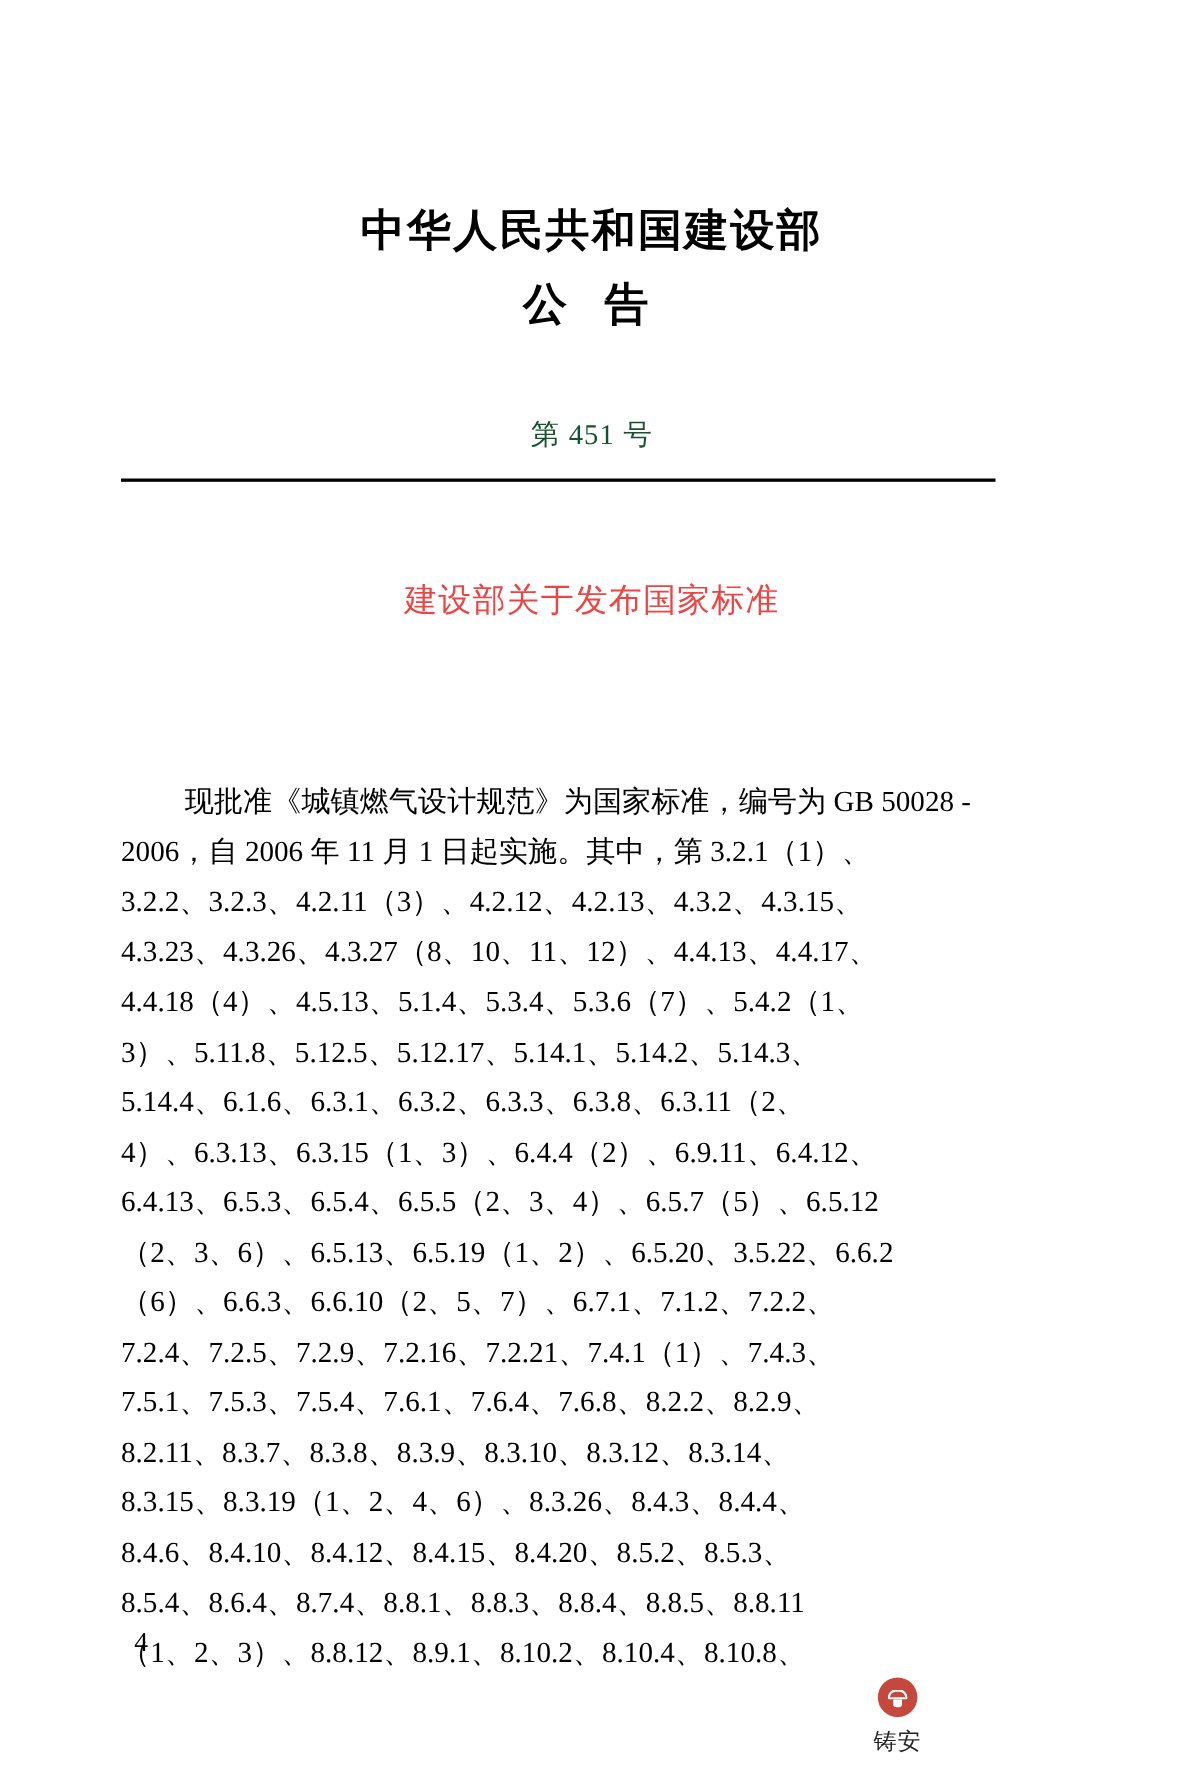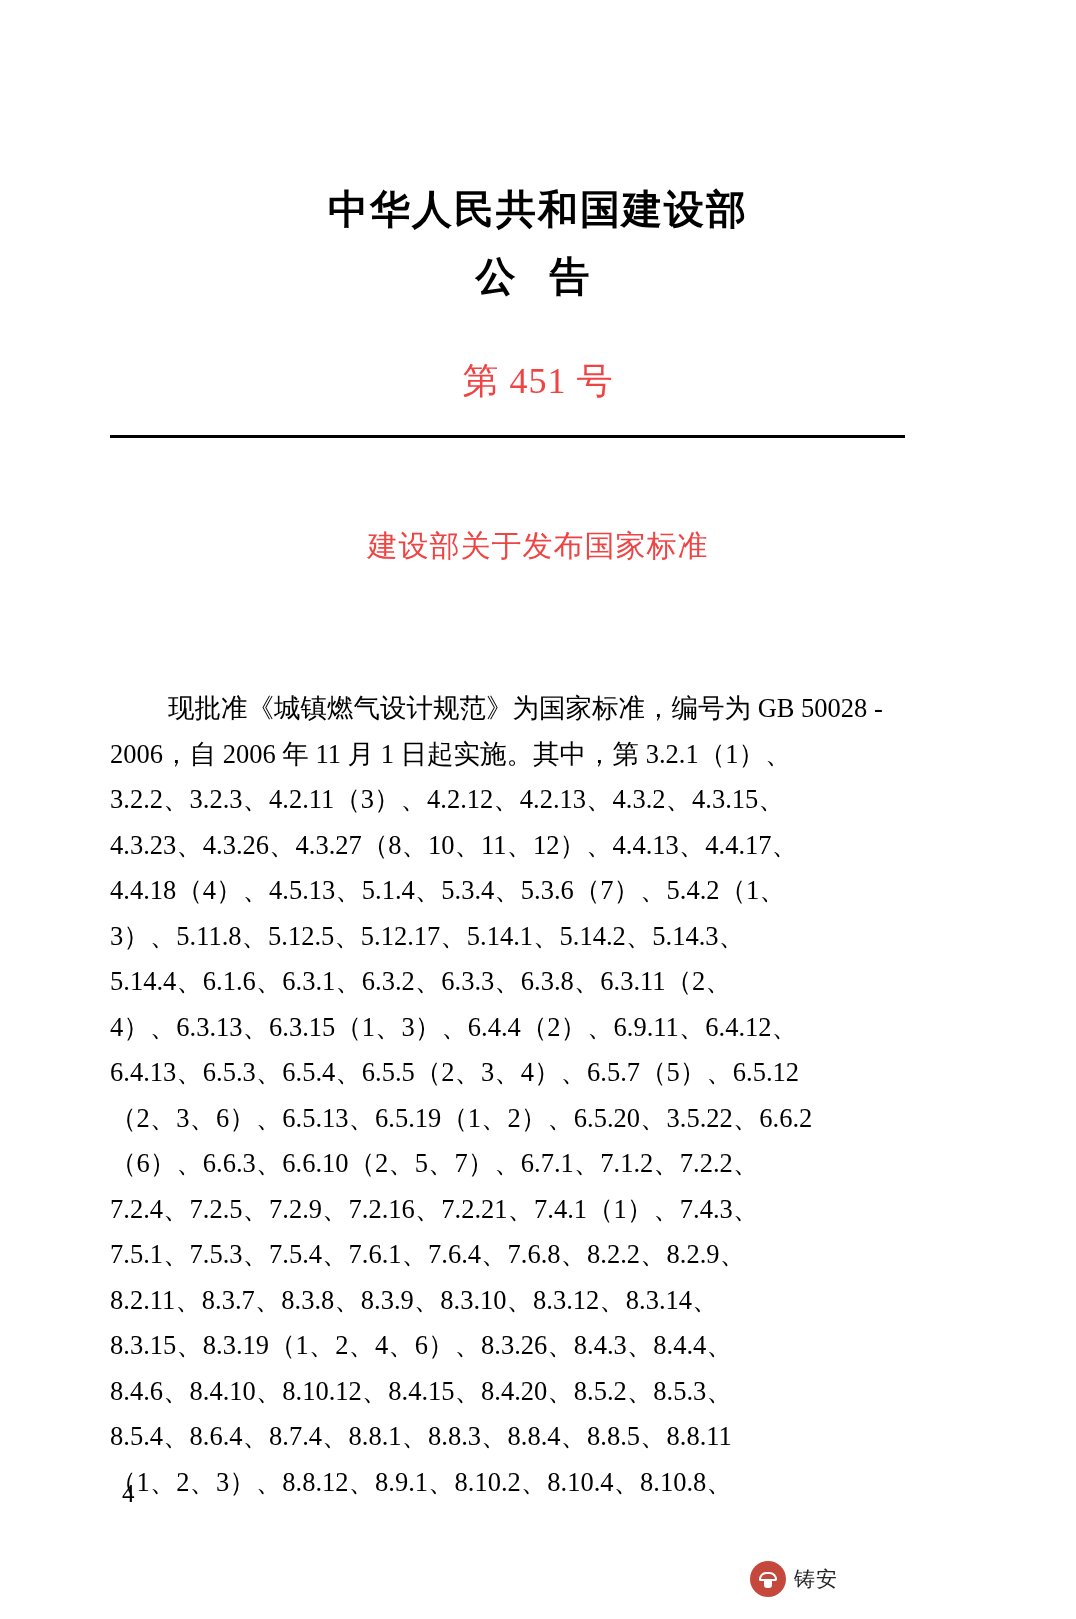--- a/index.html
+++ b/index.html
@@ -39,26 +39,26 @@
     font-size: 40px;
     font-weight: bold;
     letter-spacing: 34px;
     margin-top: 14px;
     padding-left: 23px;
     color: #000;
   }
   .doc-number {
     position: absolute;
     left: 0;
-    top: 357px;
+    top: 378px;
     width: 1076px;
     text-align: center;
-    font-size: 36px;
+    font-size: 26px;
     letter-spacing: 1px;
-    color: #ef4444;
+    color: #14532d;
   }
   .rule {
     position: absolute;
     left: 110px;
     top: 435px;
     width: 795px;
     height: 3px;
     background: #000;
   }
   .title-block {
@@ -82,36 +82,38 @@
   }
   .body-line {
     font-size: 26.5px;
     line-height: 45.5px;
     color: #000;
     white-space: pre;
     text-align: justify;
   }
   .body-line.indent {
     text-indent: 58px;
+    margin-top: 20px;
   }
   .page-number {
     position: absolute;
     left: 122px;
     top: 1480px;
     font-size: 25px;
     color: #000;
   }
   .watermark {
     position: absolute;
     right: 26px;
     bottom: 22px;
     display: flex;
     align-items: center;
     gap: 8px;
     opacity: 0.92;
+    flex-direction: column;
   }
   .wm-badge {
     width: 36px;
     height: 36px;
     border-radius: 50%;
     background: #c0392b;
     position: relative;
     flex: none;
   }
   .wm-badge::before {
@@ -165,21 +167,21 @@
     <div class="body-line">3）、5.11.8、5.12.5、5.12.17、5.14.1、5.14.2、5.14.3、</div>
     <div class="body-line">5.14.4、6.1.6、6.3.1、6.3.2、6.3.3、6.3.8、6.3.11（2、</div>
     <div class="body-line">4）、6.3.13、6.3.15（1、3）、6.4.4（2）、6.9.11、6.4.12、</div>
     <div class="body-line">6.4.13、6.5.3、6.5.4、6.5.5（2、3、4）、6.5.7（5）、6.5.12</div>
     <div class="body-line">（2、3、6）、6.5.13、6.5.19（1、2）、6.5.20、3.5.22、6.6.2</div>
     <div class="body-line">（6）、6.6.3、6.6.10（2、5、7）、6.7.1、7.1.2、7.2.2、</div>
     <div class="body-line">7.2.4、7.2.5、7.2.9、7.2.16、7.2.21、7.4.1（1）、7.4.3、</div>
     <div class="body-line">7.5.1、7.5.3、7.5.4、7.6.1、7.6.4、7.6.8、8.2.2、8.2.9、</div>
     <div class="body-line">8.2.11、8.3.7、8.3.8、8.3.9、8.3.10、8.3.12、8.3.14、</div>
     <div class="body-line">8.3.15、8.3.19（1、2、4、6）、8.3.26、8.4.3、8.4.4、</div>
-    <div class="body-line">8.4.6、8.4.10、8.10.12、8.4.15、8.4.20、8.5.2、8.5.3、</div>
+    <div class="body-line">8.4.6、8.4.10、8.4.12、8.4.15、8.4.20、8.5.2、8.5.3、</div>
     <div class="body-line">8.5.4、8.6.4、8.7.4、8.8.1、8.8.3、8.8.4、8.8.5、8.8.11</div>
     <div class="body-line">（1、2、3）、8.8.12、8.9.1、8.10.2、8.10.4、8.10.8、</div>
   </div>
 
   <div class="page-number">4</div>
 
   <div class="watermark">
     <div class="wm-badge"></div>
     <div class="wm-text">铸安</div>
   </div>

